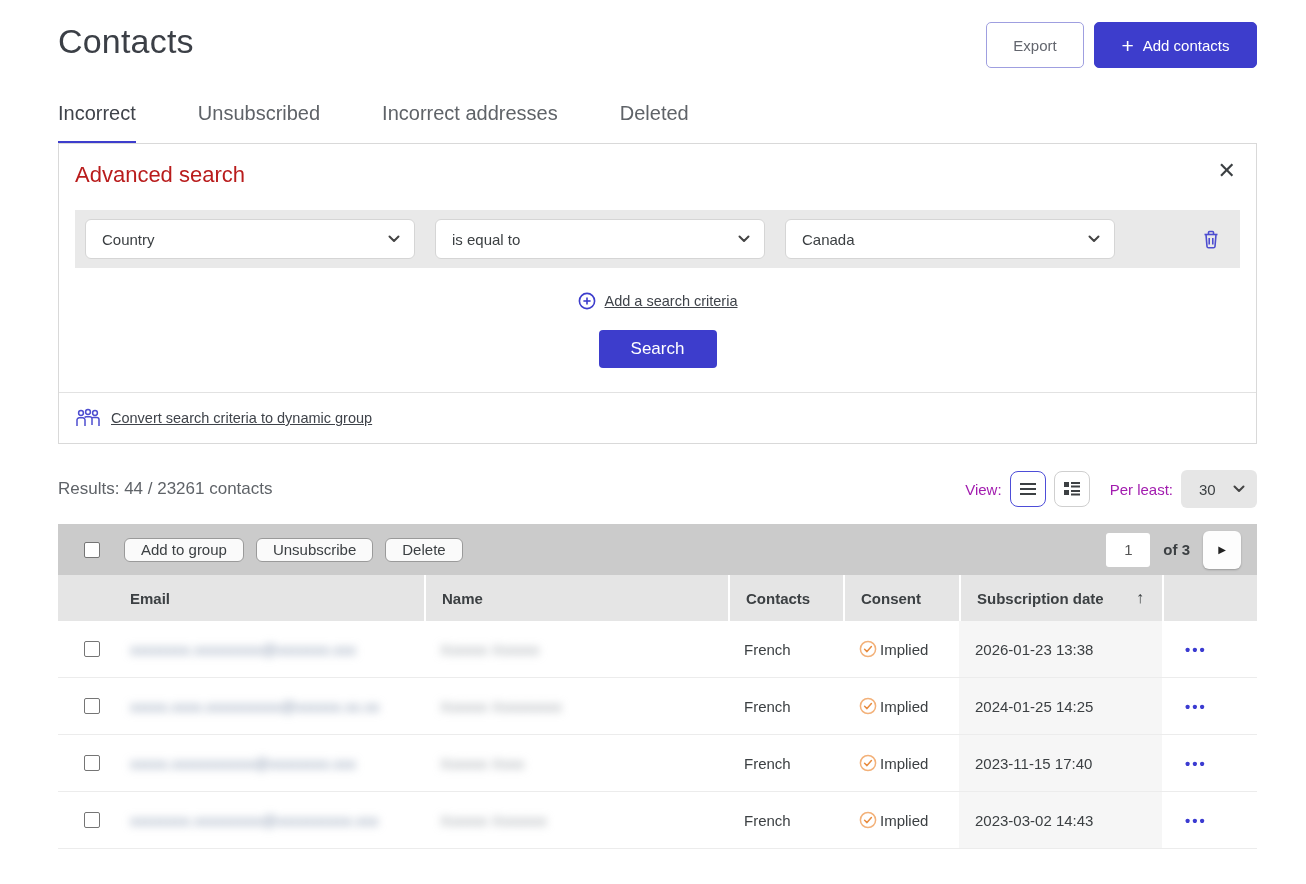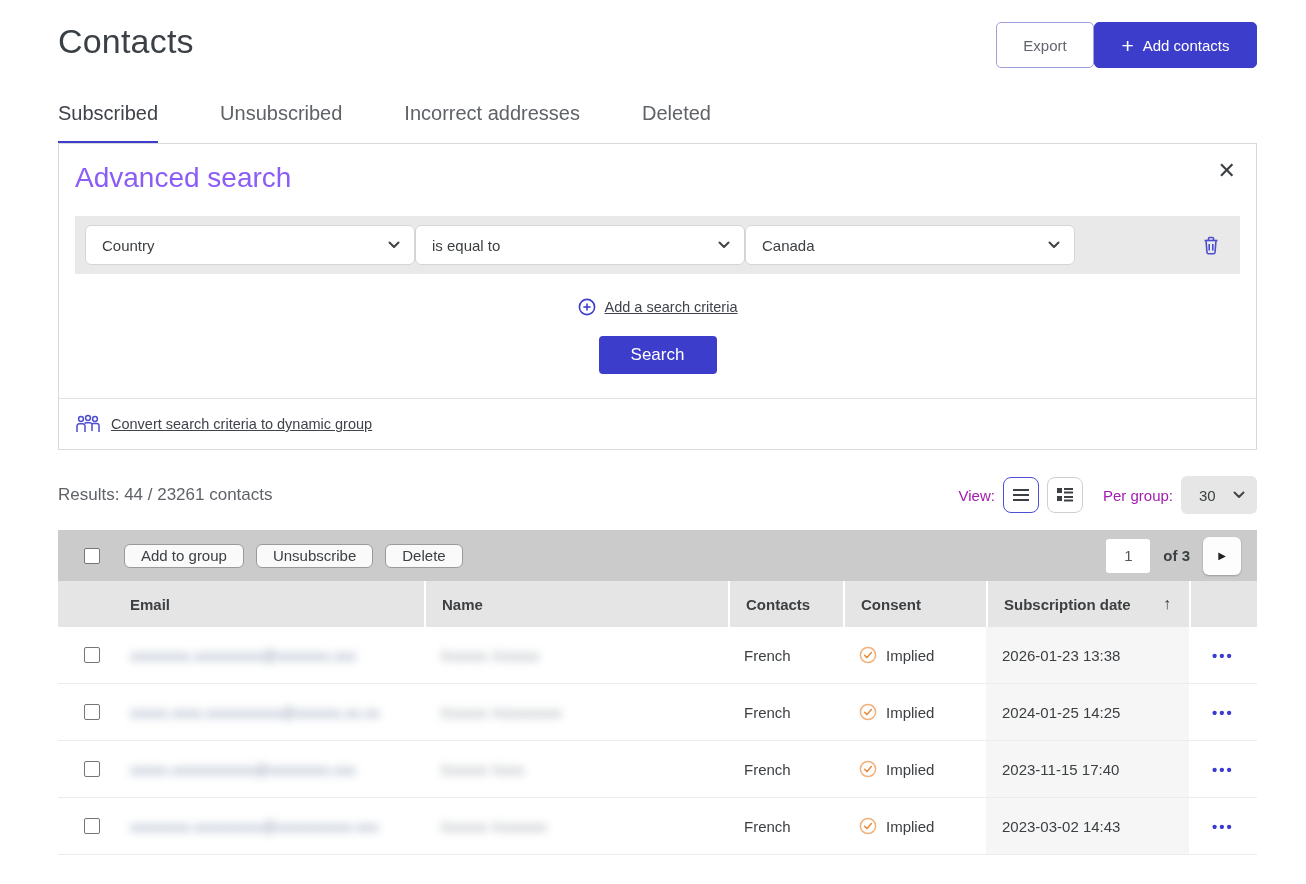--- a/index.html
+++ b/index.html
@@ -3,48 +3,48 @@
 <meta charset="utf-8">
 <style>
   * { margin:0; padding:0; box-sizing:border-box; }
   html,body { width:1306px; height:884px; overflow:hidden; background:#fff;
     font-family:"Liberation Sans", sans-serif; color:#3c4043; }
   .page { padding:22px 49px 0 58px; }
 
   
   .top-bar { display:flex; justify-content:space-between; align-items:flex-start; }
   .page-title { font-size:34px; font-weight:400; color:#3b3f46; letter-spacing:.2px; }
-  .top-actions { display:flex; }
+  .top-actions { display:flex; gap:10px; }
   .btn { display:flex; align-items:center; justify-content:center; cursor:pointer;
     border-radius:5px; font-size:15px; height:46px; }
   .btn-export { width:98px; background:#fff; border:1px solid #9f9fe0; color:#63666e; }
   .btn-add { width:163px; background:#3d3dcc; border:1px solid #3d3dcc; color:#fff; gap:9px; }
   .btn-add .plus { font-size:21px; font-weight:400; line-height:1; }
 
   
   .tabs { display:flex; gap:62px; margin-top:34px; }
   .tab { font-size:20px; color:#5f6368; padding-bottom:16px; cursor:pointer; }
   .tab.active { color:#3f434a; border-bottom:4px solid #3d3dcc; margin-bottom:-2px; }
 
   
   .panel { border:1px solid #d9d9d9; background:#fff; position:relative; }
   .panel-close { position:absolute; top:16px; right:20px; font-size:22px; color:#3c4043;
     cursor:pointer; line-height:1; }
   .panel-body { padding:18px 16px 24px 16px; }
-  .panel-title { font-size:28px; font-weight:400; color:#8b5cf6; margin-bottom:12px; }
+  .panel-title { font-size:22px; font-weight:400; color:#b91c1c; margin-bottom:12px; }
   .corresponding { font-size:12.5px; color:#3c4043; margin-bottom:8px; }
   .radios { display:flex; gap:26px; font-size:15px; align-items:center; }
   .radio-opt { display:flex; align-items:center; gap:8px; cursor:pointer; }
   .radio { width:16px; height:16px; border-radius:50%; border:2px solid #757575;
     display:inline-flex; align-items:center; justify-content:center; background:#fff; }
   .radio.checked { border-color:#2367d3; }
   .radio.checked::after { content:""; width:8px; height:8px; border-radius:50%; background:#2367d3; }
 
   .criteria-strip { background:#e9e9e9; margin-top:22px; padding:9px 10px; display:flex;
-    align-items:center; gap:0; }
+    align-items:center; gap:20px; }
   .select { background:#fff; border:1px solid #d5d5d5; border-radius:6px; height:40px;
     flex:0 0 330px; display:flex; align-items:center; justify-content:space-between;
     padding:0 14px 0 16px; font-size:15px; color:#3c4043; cursor:pointer; }
   .chev svg { display:block; }
   .trash { margin-left:auto; margin-right:10px; cursor:pointer; display:flex; }
 
   .add-criteria-row { display:flex; justify-content:center; align-items:center; gap:9px;
     margin-top:24px; }
   .add-criteria-link { font-size:14.5px; color:#3f434a; text-decoration:underline; cursor:pointer; }
   .search-row { display:flex; justify-content:center; margin-top:20px; }
@@ -91,52 +91,52 @@
   .thead { display:flex; background:#e5e5e5; height:46px; align-items:stretch;
     font-weight:bold; font-size:15px; }
   .th { display:flex; align-items:center; padding-left:16px; }
   .th + .th { border-left:2px solid #fff; }
   .sort-icon { margin-left:auto; margin-right:18px; font-weight:400; font-size:16px; color:#3c4043; }
 
   .col-check { width:56px; display:flex; align-items:center; padding-left:26px; }
   .col-email { width:310px; }
   .col-name { width:304px; }
   .col-lang { width:115px; }
-  .col-consent { width:143px; }
+  .col-consent { width:116px; }
   .col-date { width:203px; }
   .col-actions { width:68px; display:flex; align-items:center; justify-content:center; }
 
   .trow { display:flex; height:57px; align-items:stretch; border-bottom:1px solid #ececec;
     font-size:15px; }
   .td { display:flex; align-items:center; padding-left:16px; }
   .td.col-date { background:#f6f6f6; }
   .blurred-email { filter:blur(4px); color:#8494ad; user-select:none; white-space:nowrap;
     overflow:hidden; }
   .blurred-name { filter:blur(4px); color:#9aa0a6; user-select:none; white-space:nowrap; }
-  .consent-cell { gap:9px; }
+  .consent-cell { gap:3px; }
   .dots { color:#3b3bd1; font-weight:bold; font-size:15px; letter-spacing:2px; cursor:pointer; }
 </style>
 </head>
 <body>
 
 <div class="page">
 
   <div class="top-bar">
     <div class="page-title">Contacts</div>
     <div class="top-actions">
       <button class="btn btn-export">Export</button>
       <button class="btn btn-add">
         <span class="plus">+</span>
         <span>Add contacts</span>
       </button>
     </div>
   </div>
 
   <div class="tabs">
-    <div class="tab active">Subscribed</div>
+    <div class="tab active">Incorrect</div>
     <div class="tab">Unsubscribed</div>
     <div class="tab">Incorrect addresses</div>
     <div class="tab">Deleted</div>
   </div>
 
   <div class="panel">
     <span class="panel-close">✕</span>
     <div class="panel-body">
       <div class="panel-title">Advanced search</div>
 
@@ -223,21 +223,21 @@
           <svg width="18" height="16" viewBox="0 0 18 16">
             <rect x="1" y="1" width="5" height="5" fill="#3c4043"></rect>
             <rect x="8" y="1" width="9" height="2" fill="#3c4043"></rect>
             <rect x="8" y="4.5" width="9" height="2" fill="#3c4043"></rect>
             <rect x="1" y="9" width="5" height="5" fill="#3c4043"></rect>
             <rect x="8" y="9" width="9" height="2" fill="#3c4043"></rect>
             <rect x="8" y="12.5" width="9" height="2" fill="#3c4043"></rect>
           </svg>
         </span>
       </span>
-      <span class="perpage-label">Per group:</span>
+      <span class="perpage-label">Per least:</span>
       <span class="perpage-select">
         <span>30</span>
         <span class="chev">
           <svg width="12" height="8" viewBox="0 0 12 8">
               <path d="M1.5 1.5 L6 6 L10.5 1.5" fill="none" stroke="#444" stroke-width="2" stroke-linecap="round" stroke-linejoin="round"></path>
             </svg>
         </span>
       </span>
     </div>
   </div>

